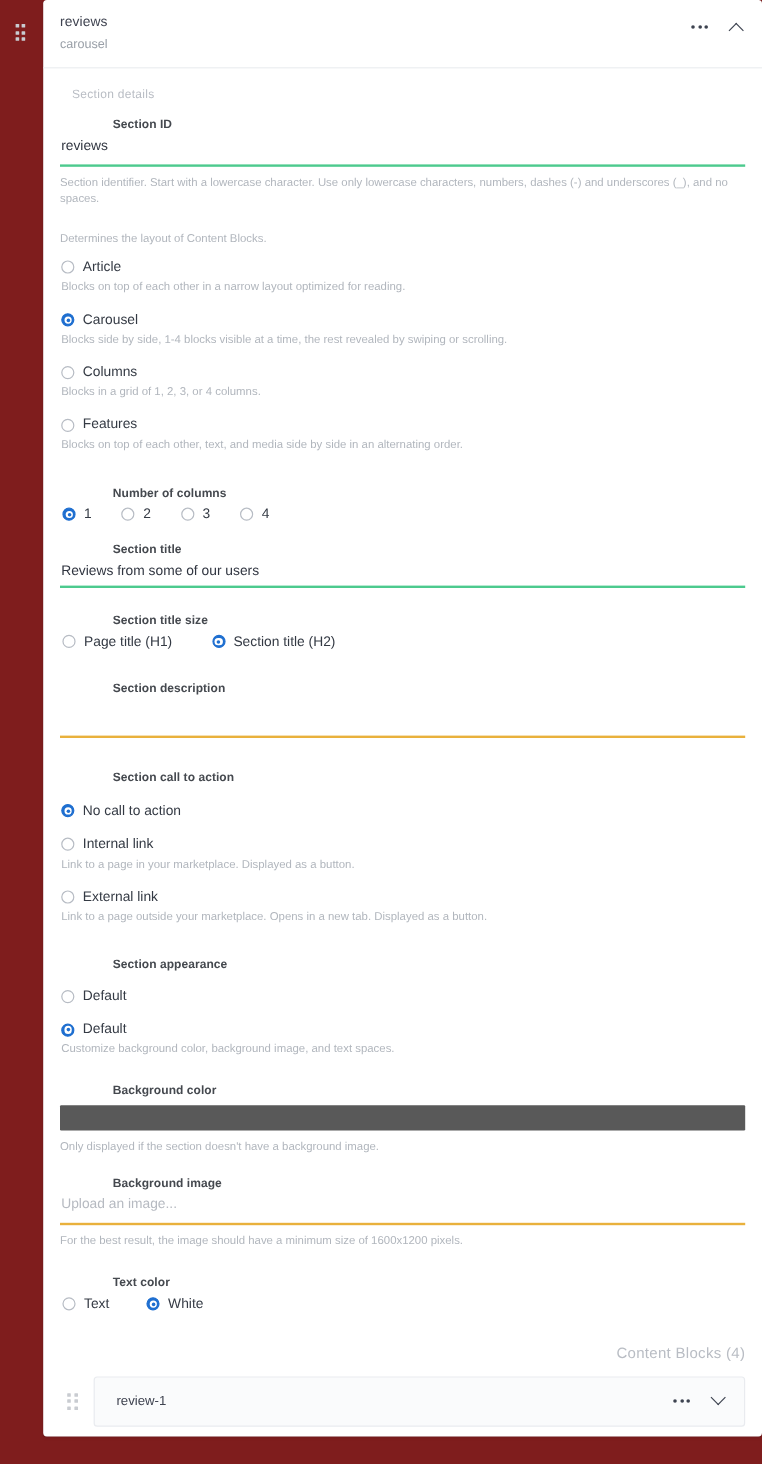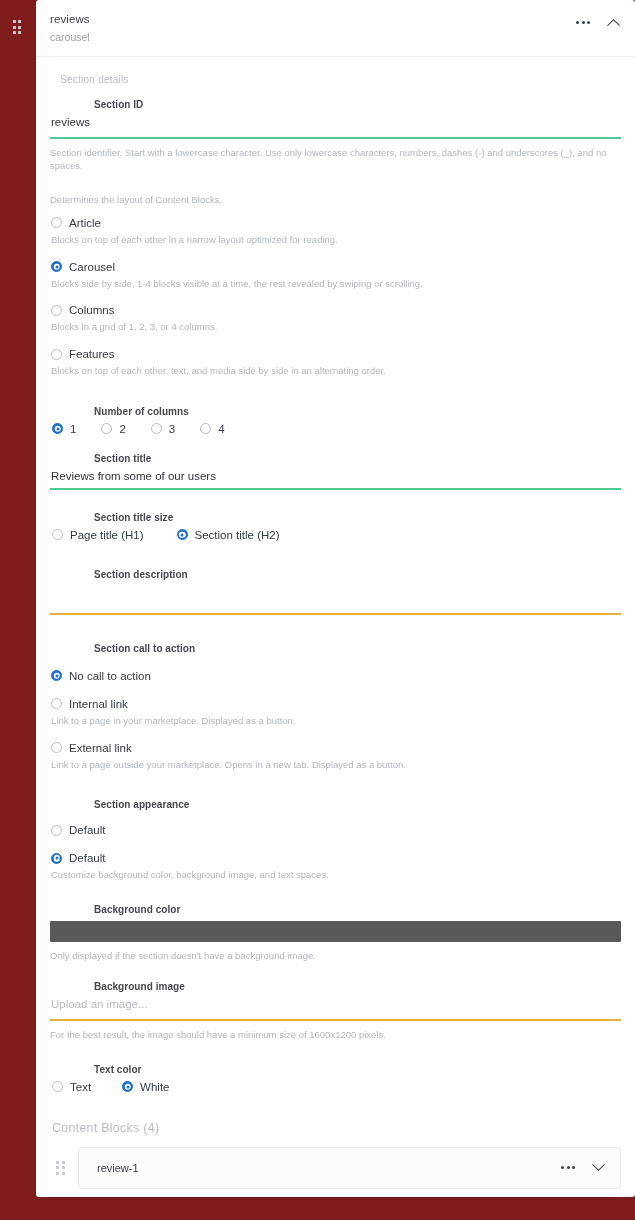--- a/index.html
+++ b/index.html
@@ -231,20 +231,21 @@
     cursor: pointer;
   }
 
   
   .content-blocks-wrap { padding: 0 14px 0 14px; }
   .cb-heading {
     font-size: 12.5px;
     color: #b9bdc4;
     letter-spacing: 0.25px;
     margin: 0 0 12px 2px;
+    text-align: right;
   }
 
   .cb-row {
     position: relative;
     padding-left: 28px;
     margin-bottom: 8px;
   }
   .cb-drag {
     position: absolute;
     left: 6px;

